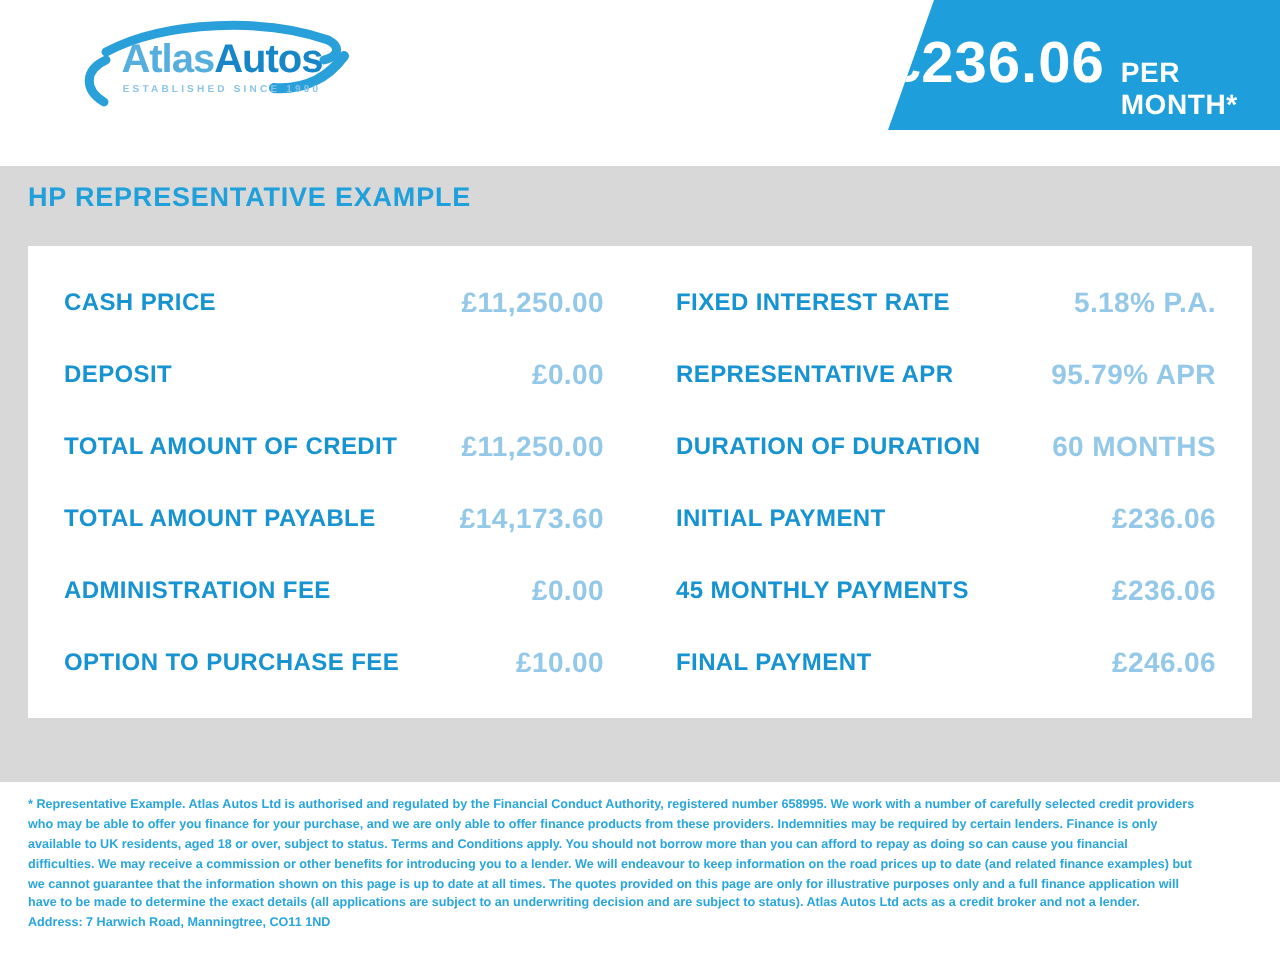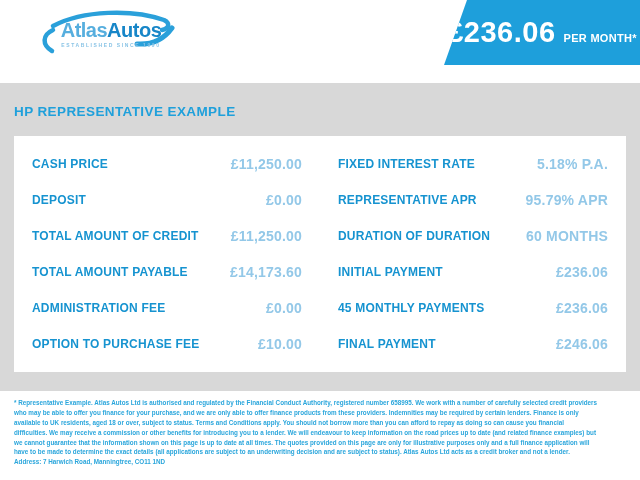--- a/index.html
+++ b/index.html
@@ -29,29 +29,29 @@
     font-weight:bold;white-space:nowrap;
   }
   .price-banner{
     position:absolute;top:0;right:0;width:196px;height:65px;
     background:#1E9FDB;
     clip-path:polygon(23px 0,100% 0,100% 100%,0 100%);
     display:flex;align-items:baseline;justify-content:center;
     padding-top:16px;box-sizing:border-box;
   }
   .price{font-size:29px;font-weight:bold;color:#ffffff;letter-spacing:0.5px;}
-  .per{font-size:11px;font-weight:bold;color:#ffffff;margin-left:8px;letter-spacing:0.3px;}
+  .per{font-size:14px;font-weight:bold;color:#ffffff;margin-left:8px;letter-spacing:0.3px;}
 
   
   .main{
     height:308px;background:#D8D8D8;box-sizing:border-box;
     padding:0 14px;
   }
   .page-title{
-    margin:0;padding-top:21px;font-size:13.5px;font-weight:bold;
+    margin:0;padding-top:8px;font-size:13.5px;font-weight:bold;
     color:#1FA0DB;letter-spacing:0.4px;
   }
   .cards{display:flex;gap:0;margin-top:17px;}
   .card{
     background:#ffffff;flex:1;height:236px;box-sizing:border-box;
     padding:10px 18px;display:flex;flex-direction:column;
   }
   .row{
     flex:1;display:flex;align-items:center;justify-content:space-between;
   }

